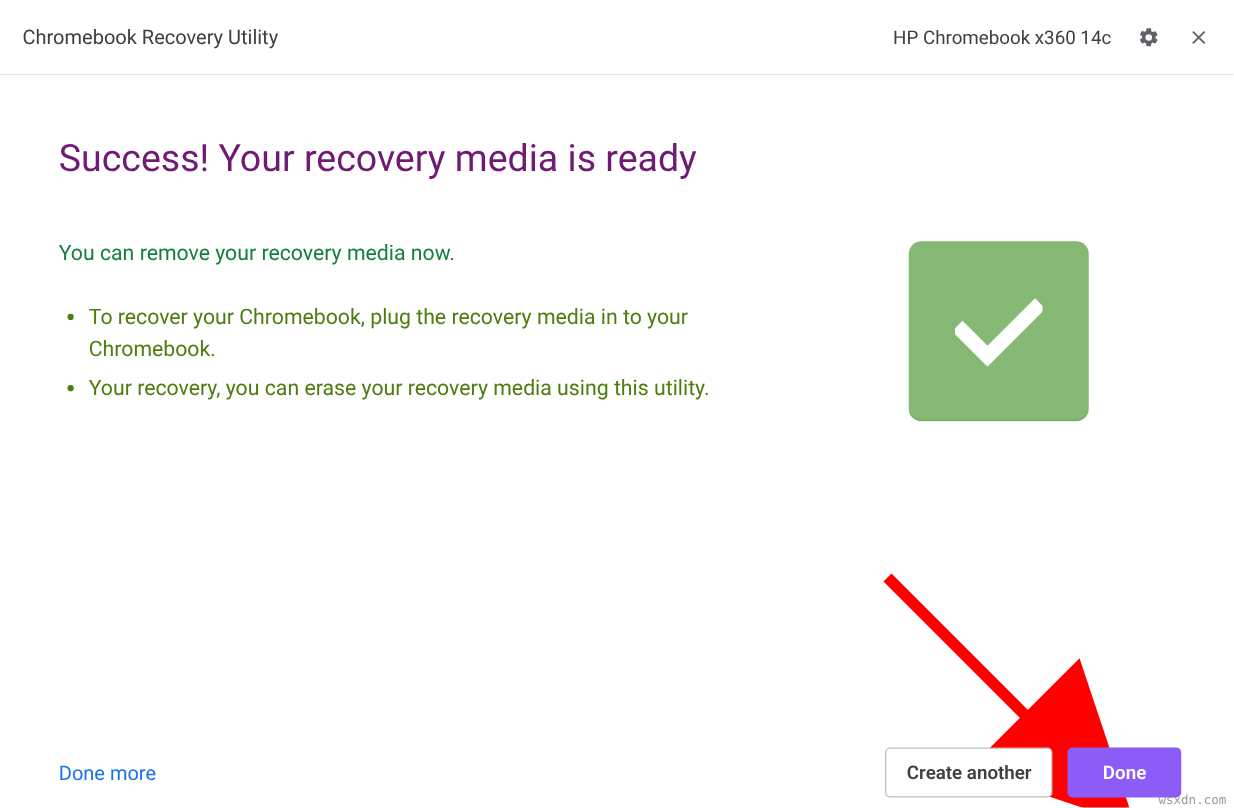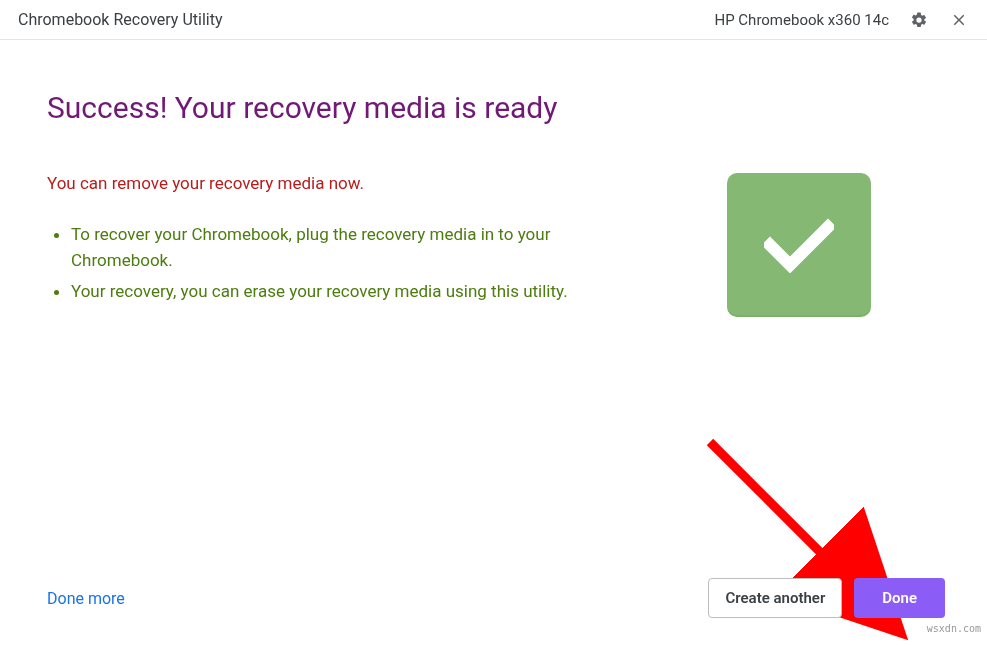--- a/index.html
+++ b/index.html
@@ -10,21 +10,21 @@
       height: 646px;
       overflow: hidden;
       position: relative;
       color: #202124;
     }
     .header {
       display: flex;
       align-items: center;
       justify-content: space-between;
       padding: 0 18px;
-      height: 40px;
+      height: 60px;
       border-bottom: 1px solid #e5e5e5;
     }
     .header-left {
       font-size: 16px;
       color: #3c4043;
     }
     .header-right {
       display: flex;
       align-items: center;
       gap: 20px;
@@ -58,21 +58,21 @@
       display: flex;
       gap: 40px;
       align-items: flex-start;
     }
     .text-col {
       flex: 1;
       max-width: 640px;
     }
     .intro-text {
       font-size: 17px;
-      color: #b91c1c;
+      color: #15803d;
       margin-bottom: 28px;
     }
     ul.steps {
       padding-left: 24px;
       list-style: disc;
     }
     ul.steps li {
       font-size: 17px;
       color: #4d7c0f;
       line-height: 1.55;
@@ -133,21 +133,21 @@
     .arrow-overlay {
       position: absolute;
       left: 690px;
       top: 382px;
       width: 230px;
       height: 220px;
       pointer-events: none;
     }
     .watermark {
       position: absolute;
-      bottom: 12px;
+      bottom: 0;
       right: 6px;
       font-size: 10px;
       color: #999;
       font-family: monospace;
     }
   </style>
 </head>
 <body>
 
 <div class="header">

